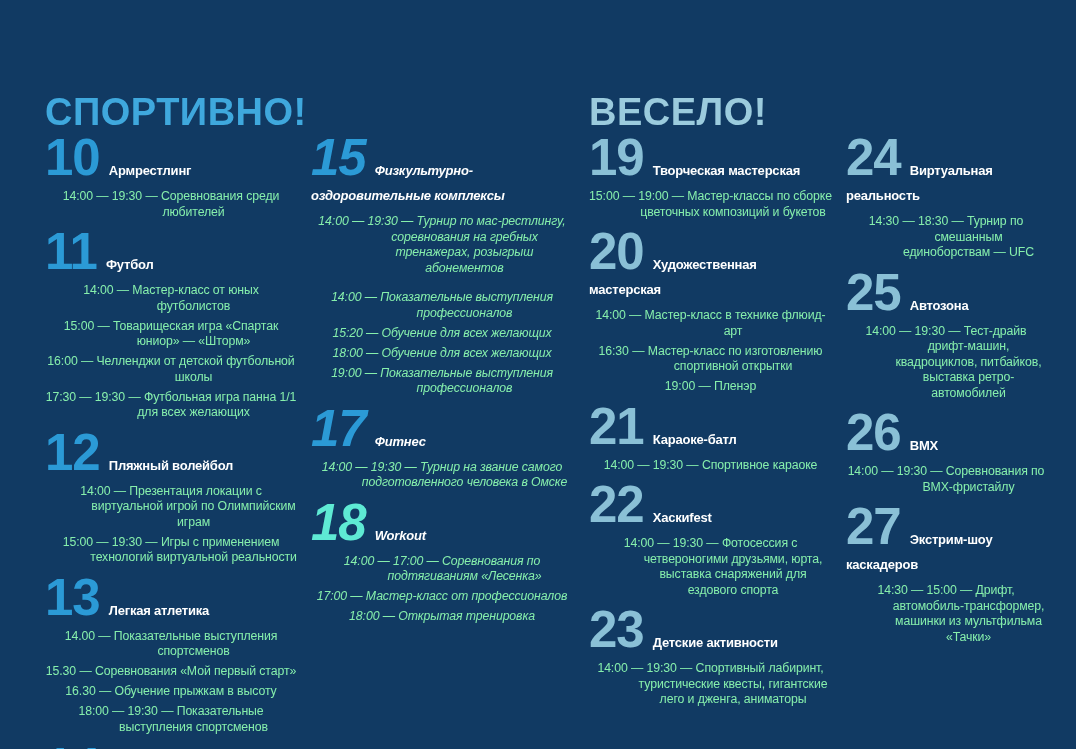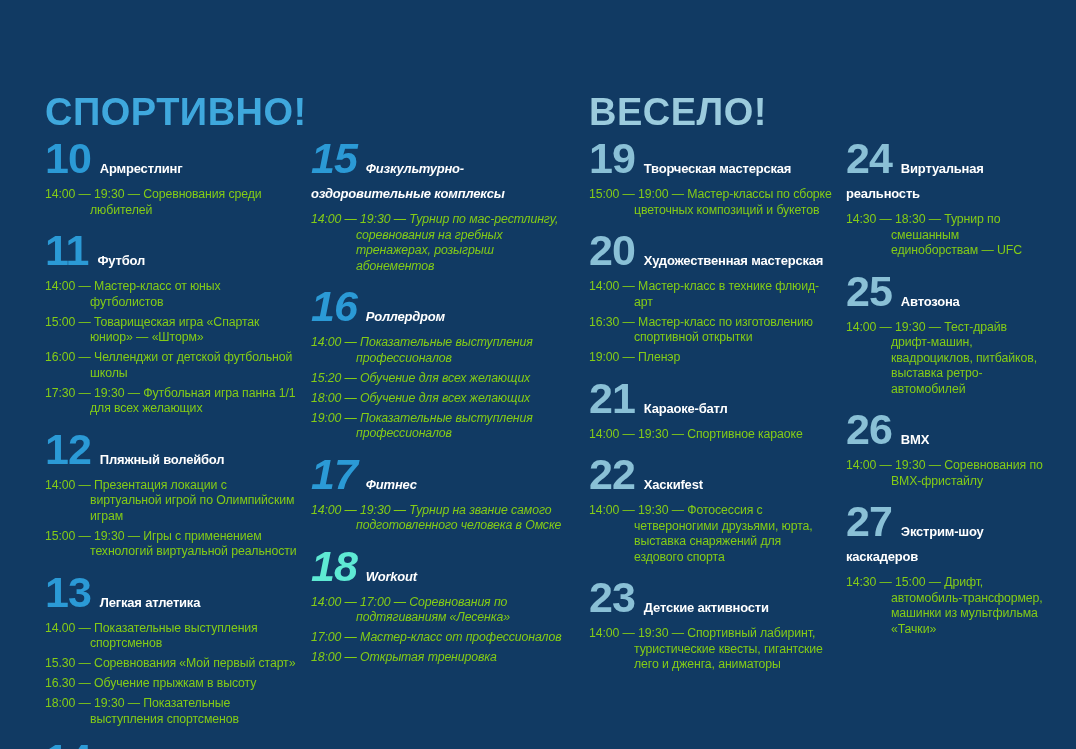--- a/index.html
+++ b/index.html
@@ -29,41 +29,42 @@
   .sec-0 .col-0 { width: 252px; }
   .sec-0 .col-1 { width: 262px; font-style: italic; }
   .sec-1 .col-0 { width: 243px; }
   .sec-1 .col-1 { width: 200px; }
   .item { margin-bottom: 14px; }
   .heading {
     line-height: 24px;
     margin-bottom: 6px;
   }
   .num {
-    font-size: 43px;
+    font-size: 51px;
     font-weight: bold;
     line-height: 36px;
     letter-spacing: -1px;
     margin-right: 9px;
     margin-top: 48px;
   }
   .title {
     font-size: 13px;
     font-weight: bold;
     color: #FFFFFF;
     letter-spacing: -0.2px;
   }
   .event-line {
-    color: #84cc16;
+    color: #86efac;
     font-size: 12.3px;
     line-height: 15.5px;
     letter-spacing: -0.1px;
     padding-left: 45px;
     text-indent: -45px;
     margin-bottom: 4.5px;
+    text-align: center;
   }
 </style>
 </head>
 <body style="background: rgb(17, 58, 99);">
 
 <div class="page">
   <div class="section sec-0">
     <h1 class="section-title" style="color: rgb(63, 168, 221);">СПОРТИВНО!</h1>
     <div class="columns">
         <div class="col col-0">
@@ -103,21 +104,20 @@
           </div>
         </div>
         <div class="col col-1">
           <div class="item">
             <div class="heading"><span class="num" style="color: rgb(43, 154, 214);">15</span><span class="title">Физкультурно-оздоровительные комплексы</span></div>
             <div class="events">
               <div class="event-line">14:00 — 19:30 — Турнир по мас-рестлингу, соревнования на гребных тренажерах, розыгрыш абонементов</div>
             </div>
           </div>
           <div class="item">
-            <div class="heading"><span class="num" style="color: rgb(43, 154, 214);">16</span><span class="title">Роллердром</span></div>
             <div class="events">
               <div class="event-line">14:00 — Показательные выступления профессионалов</div>
               <div class="event-line">15:20 — Обучение для всех желающих</div>
               <div class="event-line">18:00 — Обучение для всех желающих</div>
               <div class="event-line">19:00 — Показательные выступления профессионалов</div>
             </div>
           </div>
           <div class="item">
             <div class="heading"><span class="num" style="color: rgb(43, 154, 214);">17</span><span class="title">Фитнес</span></div>
             <div class="events">

